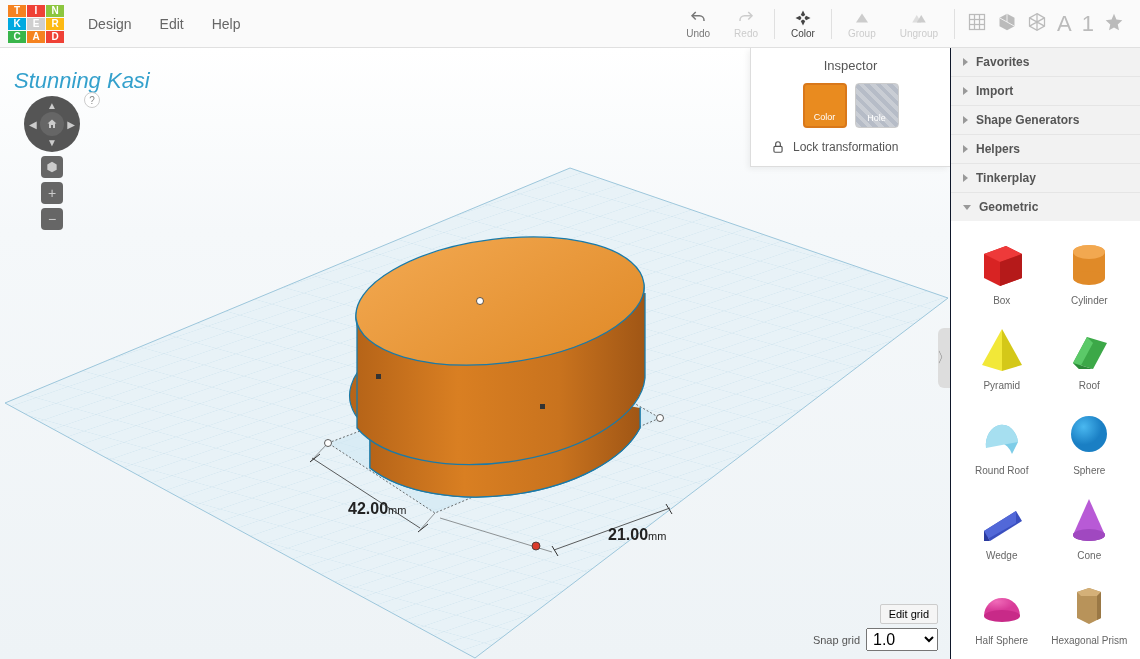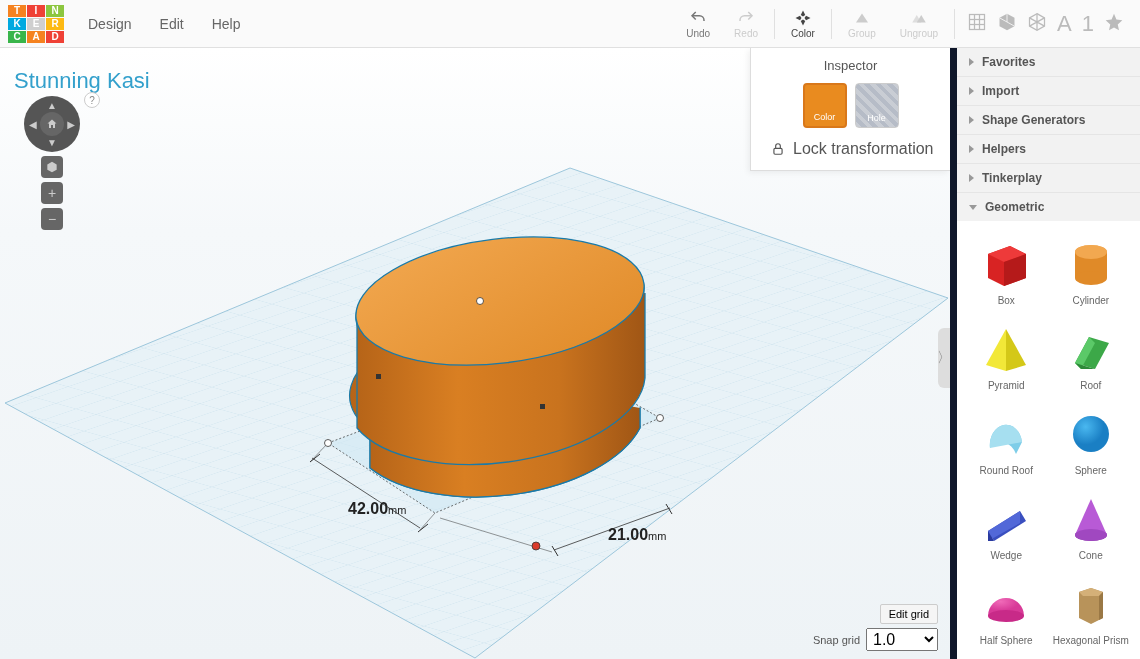--- a/index.html
+++ b/index.html
@@ -63,20 +63,21 @@
     position: relative;
     background: linear-gradient(to bottom, #ffffff 0%, #f5f8fa 30%, #eef3f6 100%);
     overflow: hidden;
   }
   .project-title {
     position: absolute;
     top: 20px; left: 14px;
     font-size: 22px;
     color: #33a0cc;
     font-weight: 300;
+    font-style: italic;
   }
   
   
   .nav-ctrl {
     position: absolute;
     top: 48px; left: 24px;
   }
   .nav-wheel {
     width: 56px; height: 56px;
     background: #555;
@@ -168,21 +169,21 @@
     position: relative;
   }
   .swatch.color { background: #e98b1f; border: 2px solid #d9781a; }
   .swatch.hole {
     background: repeating-linear-gradient(45deg, #c9cdd4, #c9cdd4 4px, #b6bcc7 4px, #b6bcc7 8px);
     border: 1px solid #ccc;
     color: #fff;
   }
   .lock-row {
     display: flex; align-items: center; gap: 8px;
-    font-size: 16px; color: #555;
+    font-size: 12px; color: #555;
     padding-left: 8px;
   }
   .lock-row svg { width: 14px; height: 14px; }
   
   
   .bottom-ctrls {
     position: absolute;
     bottom: 8px; right: 12px;
     display: flex; flex-direction: column; align-items: flex-end; gap: 4px;
     font-size: 11px; color: #555;
@@ -211,21 +212,21 @@
     display: flex; align-items: center; justify-content: center;
     color: #888;
     font-size: 14px;
     cursor: pointer;
   }
   
   
   .sidebar {
     width: 190px;
     background: #fafafa;
-    border-left: 7px solid #0f172a;
+    border-left: 1px solid #0f172a;
     overflow-y: hidden;
     display: flex; flex-direction: column;
   }
   .panel {
     border-bottom: 1px solid #e5e5e5;
   }
   .panel-header {
     display: flex; align-items: center;
     padding: 7px 12px;
     font-size: 12px;

